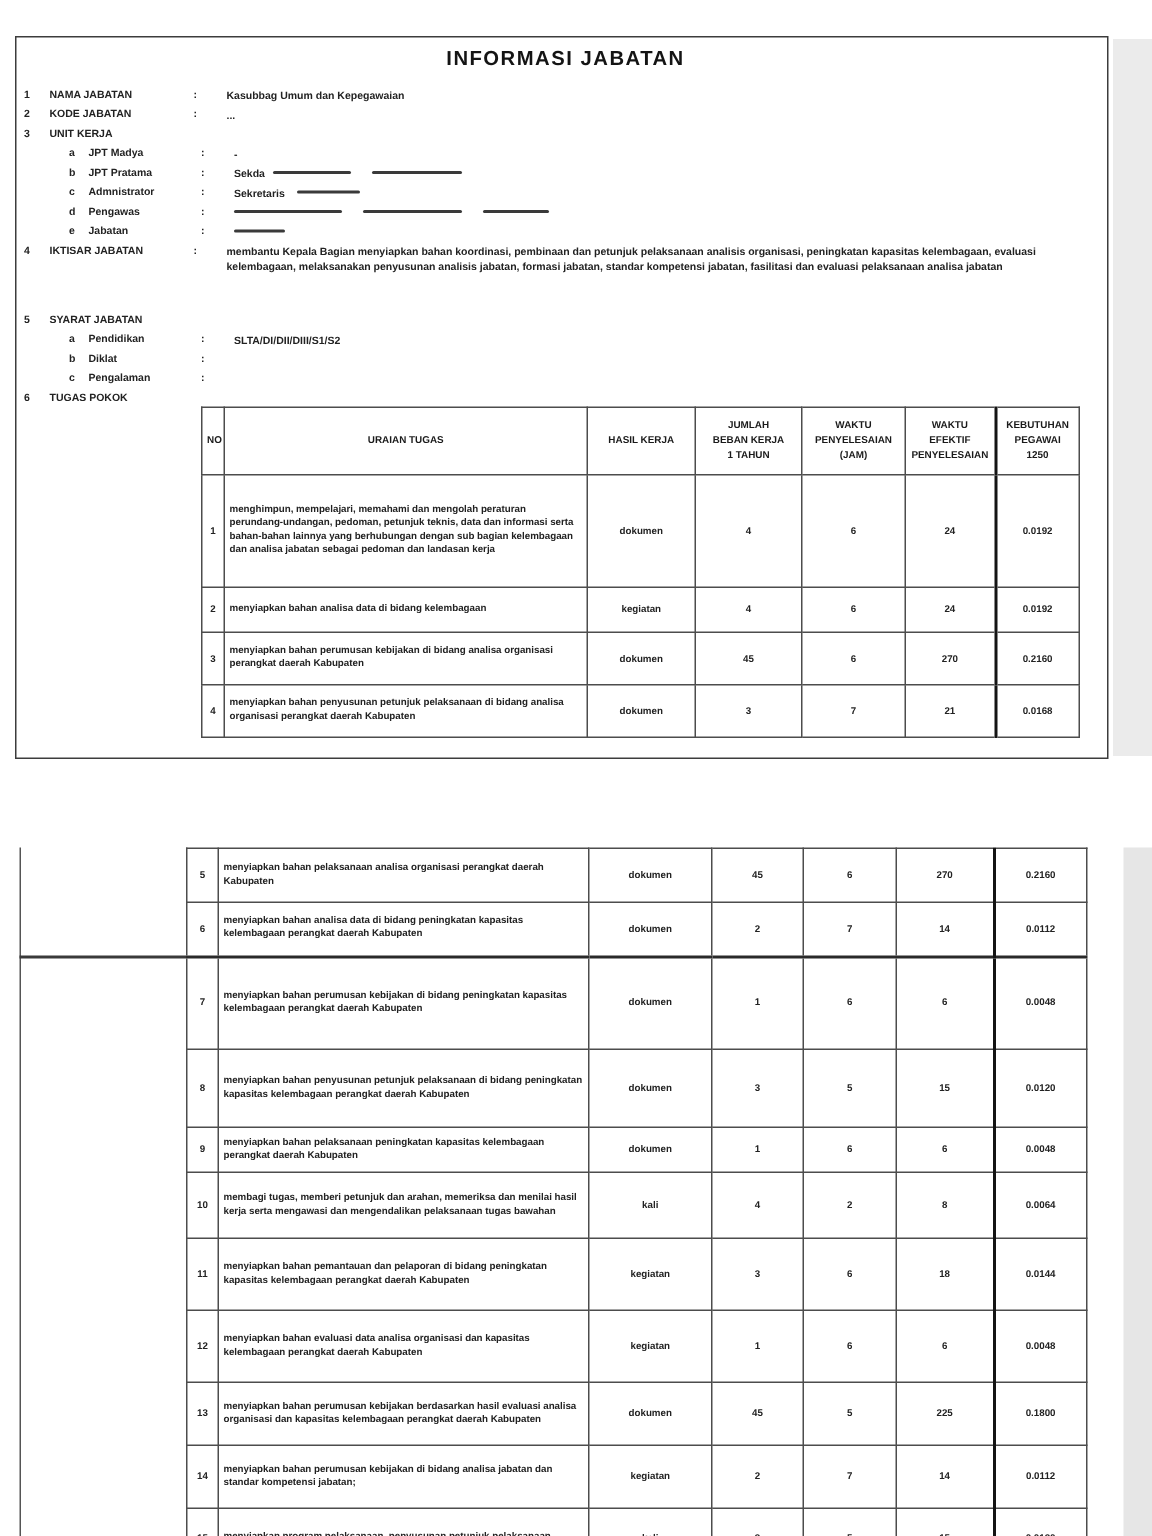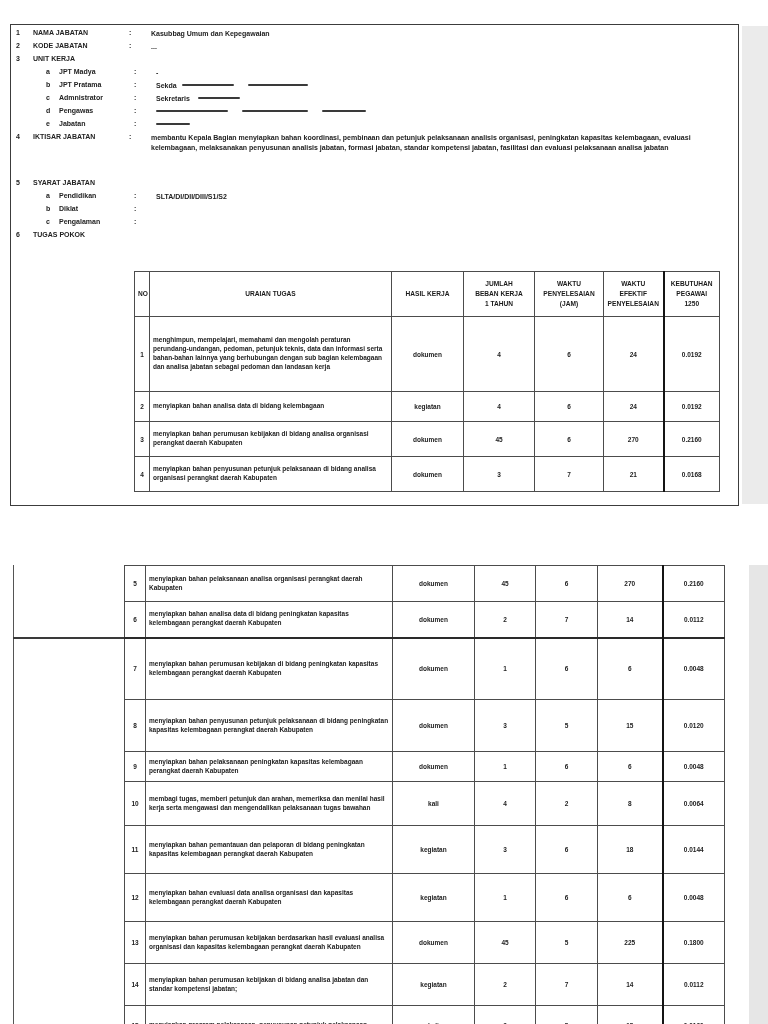--- a/index.html
+++ b/index.html
@@ -48,20 +48,21 @@
   .vline13{position:absolute;left:13px;top:0;width:1px;height:459px;background:#555;}
   .hline-margin{position:absolute;left:13px;top:72px;width:111px;height:2px;background:#3a3a3a;}
   #table2{position:absolute;left:124px;top:0;width:600px;}
   .heavy-top td{border-top:2px solid #2a2a2a;}
 </style>
 </head>
 <body>
 
 <div class="scan-edge edge1"></div>
 <div class="page1">
+  <div class="doc-title">INFORMASI  JABATAN</div>
 
   <div class="irow">
     <span class="num">1</span>
     <span class="lab">NAMA JABATAN</span>
     <span class="colon">:</span>
     <span class="val">Kasubbag Umum dan Kepegawaian</span>
   </div>
   <div class="irow">
     <span class="num">2</span>
     <span class="lab">KODE JABATAN</span>

